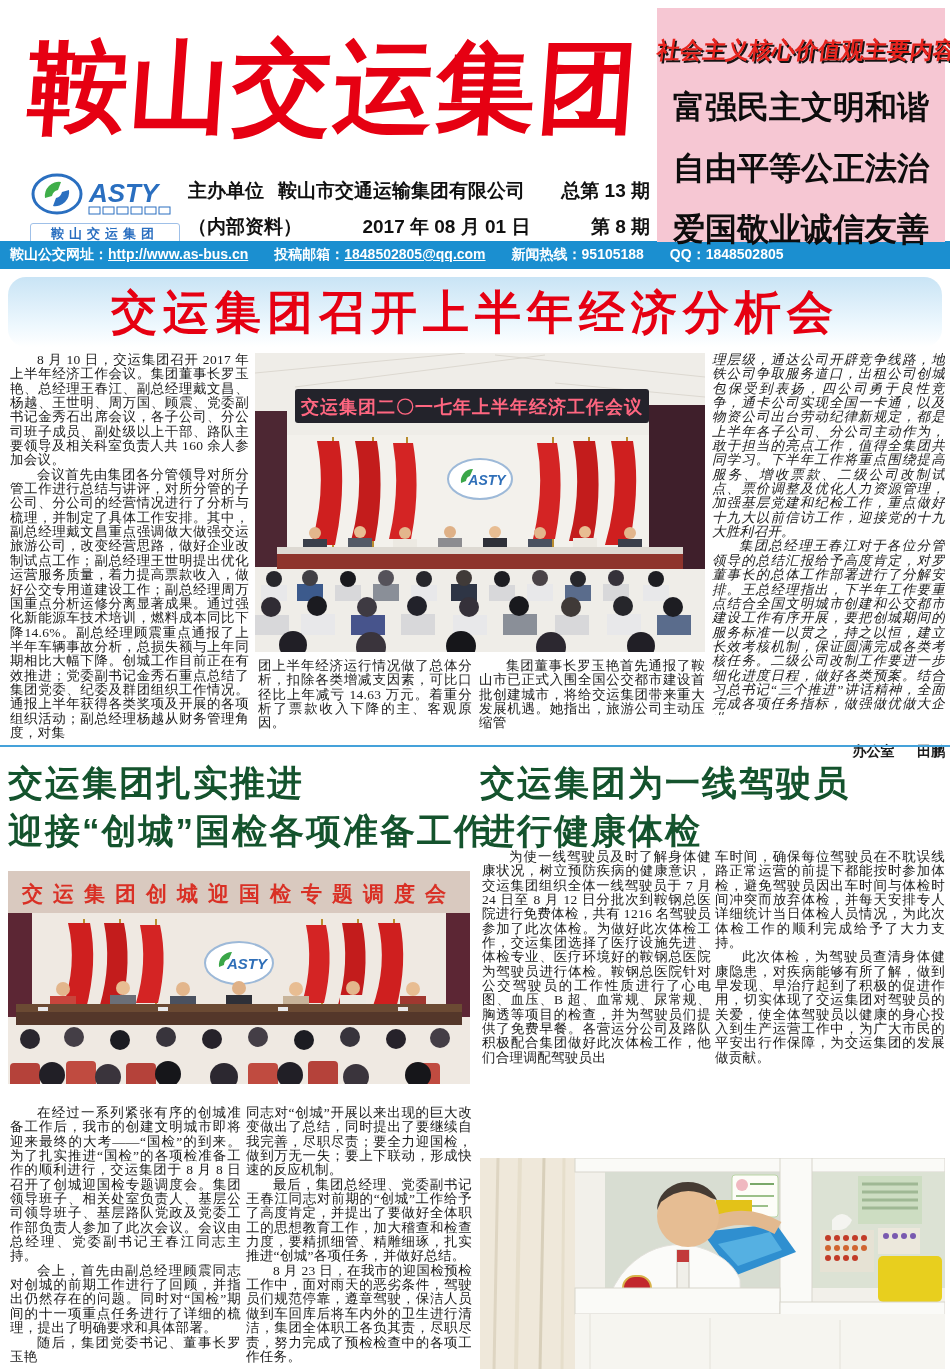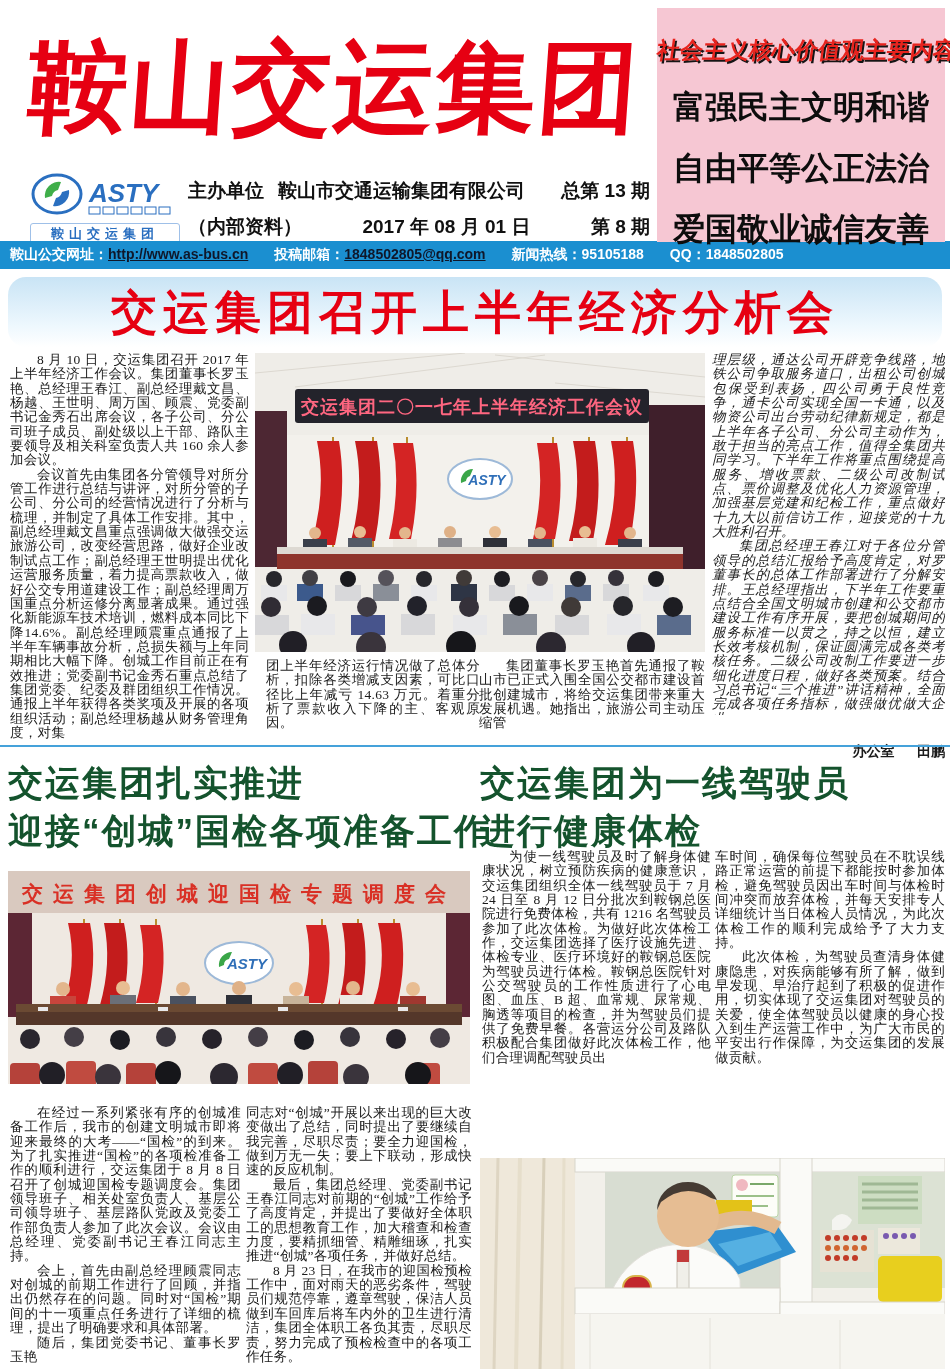--- a/index.html
+++ b/index.html
@@ -12,40 +12,40 @@
   .logo-block{position:absolute;left:30px;top:172px;width:150px;height:66px;text-align:center;}
   .logo-name{font-family:"Liberation Sans",sans-serif;font-weight:bold;color:#2a6fc0;
     font-size:13px;letter-spacing:5px;margin-top:1px;border:1px solid #9fc0e8;padding:1px 2px;border-radius:3px;}
   .pub-info{position:absolute;left:188px;top:178px;width:462px;height:60px;
     font-family:"Liberation Sans",sans-serif;font-weight:bold;font-size:19px;color:#111;}
   .pub-row{display:flex;justify-content:space-between;margin-bottom:10px;white-space:nowrap;}
   .pub-row .gap{margin-right:14px;}
   .info-bar{position:absolute;left:0;top:241px;width:950px;height:28px;background:#1b8fd0;
     display:flex;align-items:center;gap:26px;padding-left:10px;box-sizing:border-box;
     font-family:"Liberation Sans",sans-serif;font-weight:bold;font-size:14px;color:#fff;white-space:nowrap;}
-  .info-bar a{color:#0f172a;text-decoration:underline;}
+  .info-bar a{color:#ffffff;text-decoration:underline;}
   .values-box{position:absolute;left:657px;top:8px;width:288px;height:234px;background:#f6c7d3;}
   .values-title{margin-top:27px;text-align:center;font-family:"DejaVu Serif",serif;
     font-weight:900;font-size:23px;color:#e8231d;letter-spacing:0px;
     text-shadow:2px 2px 0 #151515;transform:skewX(-8deg);white-space:nowrap;}
   .values-grid{margin-top:20px;padding:0 16px;}
   .values-row{display:flex;justify-content:space-between;margin-top:17px;
     font-family:"Liberation Sans",sans-serif;font-weight:900;font-size:32px;color:#0d0d0d;}
   
   .headline1{position:absolute;left:8px;top:277px;width:934px;height:70px;border-radius:18px;
     background:linear-gradient(180deg,#c9e4f5 0%,#eef8fe 70%,#ffffff 100%);
     text-align:center;line-height:70px;font-family:"Liberation Sans",sans-serif;
     font-weight:900;font-size:46px;color:#e60012;letter-spacing:6px;white-space:nowrap;}
   
   .bodycol{position:absolute;font-size:13.5px;line-height:14.35px;text-align:justify;overflow:hidden;
     letter-spacing:0.3px;}
   .para{text-indent:2em;margin:0;}
   .cont{text-indent:0;margin:0;}
   .a1-left{left:10px;top:353px;width:239px;height:386px;}
-  .a1-midleft{left:266px;top:659px;width:214px;height:80px;}
+  .a1-midleft{left:258px;top:659px;width:214px;height:80px;}
   .a1-midright{left:479px;top:659px;width:226px;height:80px;}
   .a1-right{left:712px;top:353px;width:233px;height:362px;font-style:italic;}
   .byline{position:absolute;left:712px;top:717px;width:233px;display:flex;justify-content:flex-end;
     gap:1.6em;font-weight:bold;font-size:14px;margin-top:26px;}
   .photo{position:absolute;overflow:hidden;}
   .photo svg{display:block;}
   .photo1{left:255px;top:353px;width:450px;height:299px;}
   .rule{position:absolute;left:0;top:745px;width:950px;height:2px;background:#45a2da;}
   
   .headline2,.headline3{position:absolute;top:759px;text-align:left;

